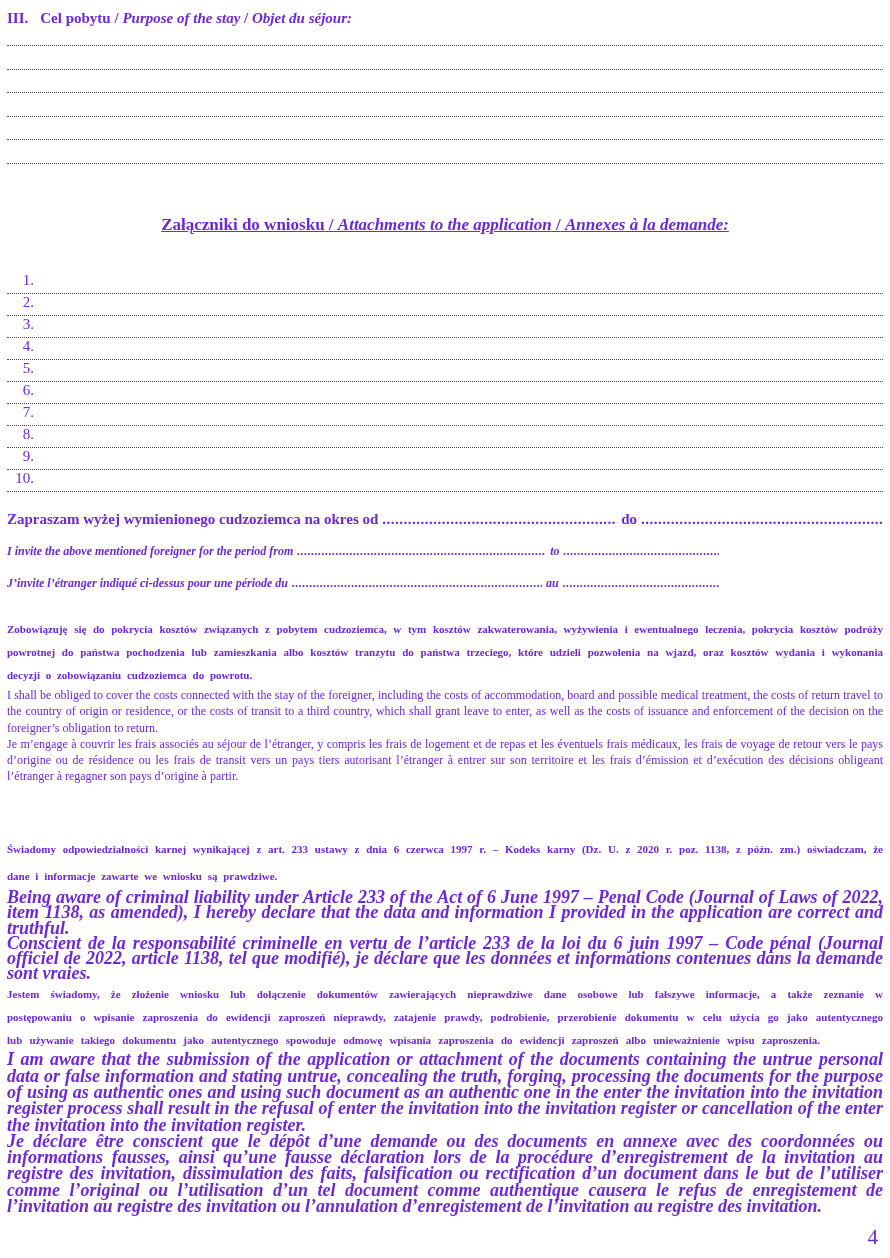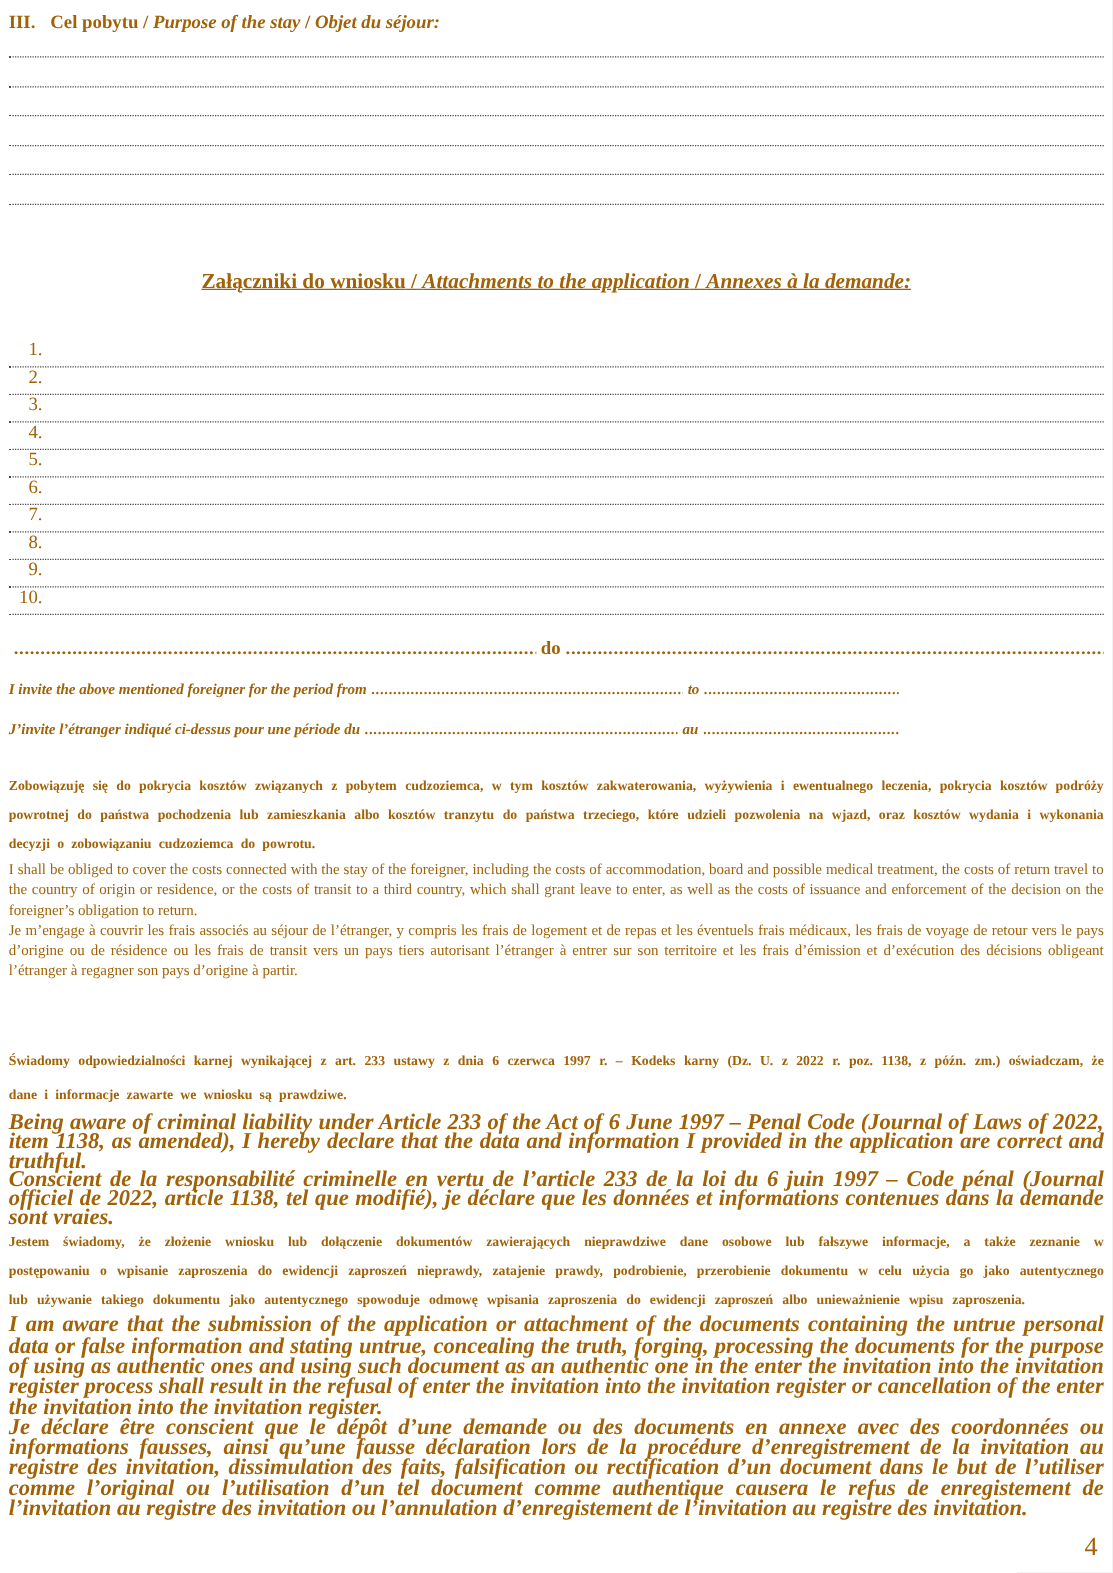--- a/index.html
+++ b/index.html
@@ -1,21 +1,21 @@
 <!DOCTYPE html>
 <html><head>
 <meta charset="utf-8">
 <style>
   html,body{margin:0;padding:0;background:#e8e8e8;}
   .page{
     position:relative;
     width:890px;height:1258px;
     margin:0 auto;
     background:#ffffff;
-    color:#a16207;
+    color:#6d28d9;
     font-family:"Liberation Serif", serif;
     overflow:hidden;
     box-sizing:border-box;
   }
   .abs{position:absolute;left:7px;right:7px;}
   .i{font-style:italic;}
 
   
   .sec3{top:10px;font-size:15px;font-weight:bold;}
   .sec3 .num{margin-right:12px;}
@@ -101,20 +101,21 @@
       <div class="att-row"><span class="att-num">5.</span></div>
       <div class="att-row"><span class="att-num">6.</span></div>
       <div class="att-row"><span class="att-num">7.</span></div>
       <div class="att-row"><span class="att-num">8.</span></div>
       <div class="att-row"><span class="att-num">9.</span></div>
       <div class="att-row"><span class="att-num">10.</span></div>
     </div>
 
   <div class="abs inv">
     <div class="inv-line inv-pl">
+      <span>Zapraszam wyżej wymienionego cudzoziemca na okres od</span>
         <span class="dots d1"></span>
         <span>do</span>
         <span class="dots d2"></span>
     </div>
     <div class="inv-line inv-tr inv-en">
       <span>I invite the above mentioned foreigner for the period from</span>
         <span class="dots d1"></span>
         <span>to</span>
         <span class="dots d2"></span>
     </div>
@@ -126,21 +127,21 @@
     </div>
   </div>
 
   <div class="abs para sec-obligation">
     <p class="pl-bold">Zobowiązuję się do pokrycia kosztów związanych z pobytem cudzoziemca, w tym kosztów zakwaterowania, wyżywienia i ewentualnego leczenia, pokrycia kosztów podróży powrotnej do państwa pochodzenia lub zamieszkania albo kosztów tranzytu do państwa trzeciego, które udzieli pozwolenia na wjazd, oraz kosztów wydania i wykonania decyzji o zobowiązaniu cudzoziemca do powrotu.</p>
     <p class="tr-reg">I shall be obliged to cover the costs connected with the stay of the foreigner, including the costs of accommodation, board and possible medical treatment, the costs of return travel  to the country of origin or residence, or the costs of transit to a third country, which shall grant leave to enter, as well as the costs of issuance and enforcement of the decision on the foreigner’s obligation to return.</p>
     <p class="tr-reg">Je m’engage à couvrir les frais associés au séjour de l’étranger, y compris les frais de logement et de repas et les éventuels frais médicaux, les frais de voyage de retour vers le pays d’origine ou de résidence ou les frais de transit vers un pays tiers autorisant l’étranger à entrer sur son territoire et les frais d’émission et d’exécution des décisions obligeant l’étranger à regagner son pays d’origine à partir.</p>
   </div>
 
   <div class="abs para sec-declaration">
-    <p class="pl-bold">Świadomy odpowiedzialności karnej wynikającej z art. 233 ustawy z dnia 6 czerwca 1997 r. – Kodeks karny (Dz. U. z 2022 r. poz. 1138, z późn. zm.) oświadczam, że dane i informacje zawarte we wniosku są prawdziwe.</p>
+    <p class="pl-bold">Świadomy odpowiedzialności karnej wynikającej z art. 233 ustawy z dnia 6 czerwca 1997 r. – Kodeks karny (Dz. U. z 2020 r. poz. 1138, z późn. zm.) oświadczam, że dane i informacje zawarte we wniosku są prawdziwe.</p>
     <p class="tr-bold">Being aware of criminal liability under Article 233 of the Act of 6 June 1997 – Penal Code (Journal of Laws of 2022, item 1138, as amended), I hereby declare that the data and information I provided in the application are correct and truthful.</p>
     <p class="tr-bold">Conscient de la responsabilité criminelle en vertu de l’article 233 de la loi du 6 juin 1997 – Code pénal (Journal officiel de 2022, article 1138, tel que modifié), je déclare que les données et informations contenues dans la demande sont vraies.</p>
   </div>
 
   <div class="abs para sec-awareness">
     <p class="pl-bold">Jestem świadomy, że złożenie wniosku lub dołączenie dokumentów zawierających nieprawdziwe dane osobowe lub fałszywe informacje, a także zeznanie w postępowaniu o wpisanie zaproszenia do ewidencji zaproszeń nieprawdy, zatajenie prawdy, podrobienie, przerobienie dokumentu w celu użycia go jako autentycznego lub używanie takiego dokumentu jako autentycznego spowoduje odmowę wpisania zaproszenia do ewidencji zaproszeń albo unieważnienie wpisu zaproszenia.</p>
     <p class="tr-bold">I am aware that the submission of the application or attachment of the documents containing the untrue personal data or false information and stating untrue, concealing the truth, forging, processing the documents for the purpose of using as authentic ones and using such document as an authentic one in the enter the invitation into the invitation register process shall result in the refusal of enter the invitation into the invitation register or cancellation of the enter the invitation into the invitation register.</p>
     <p class="tr-bold">Je déclare être conscient que le dépôt d’une demande ou des documents en annexe avec des coordonnées ou informations fausses, ainsi qu’une fausse déclaration lors de la procédure d’enregistrement de la invitation au registre des invitation, dissimulation des faits, falsification ou rectification d’un document dans le but de l’utiliser comme l’original ou l’utilisation d’un tel document comme authentique causera le refus de enregistement de l’invitation au registre des invitation ou l’annulation d’enregistement de l’invitation au registre des invitation.</p>
   </div>
 

